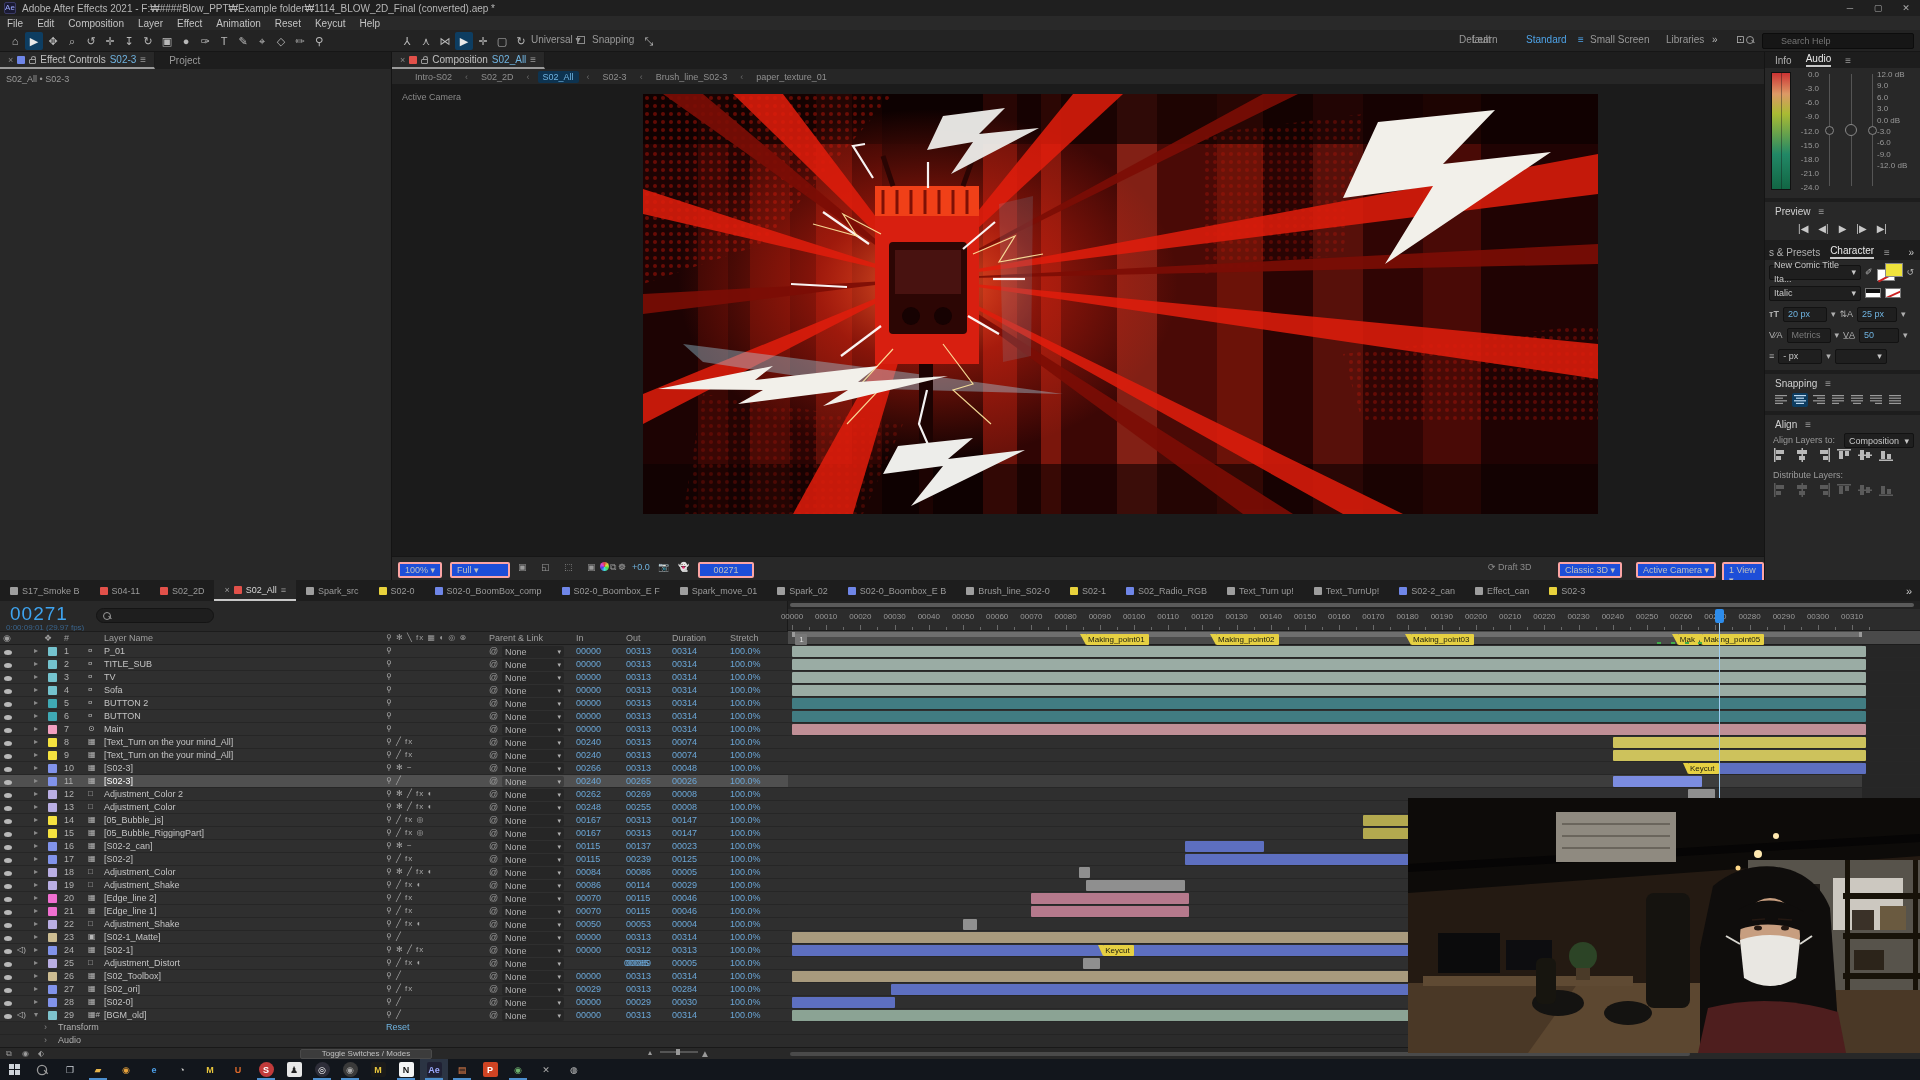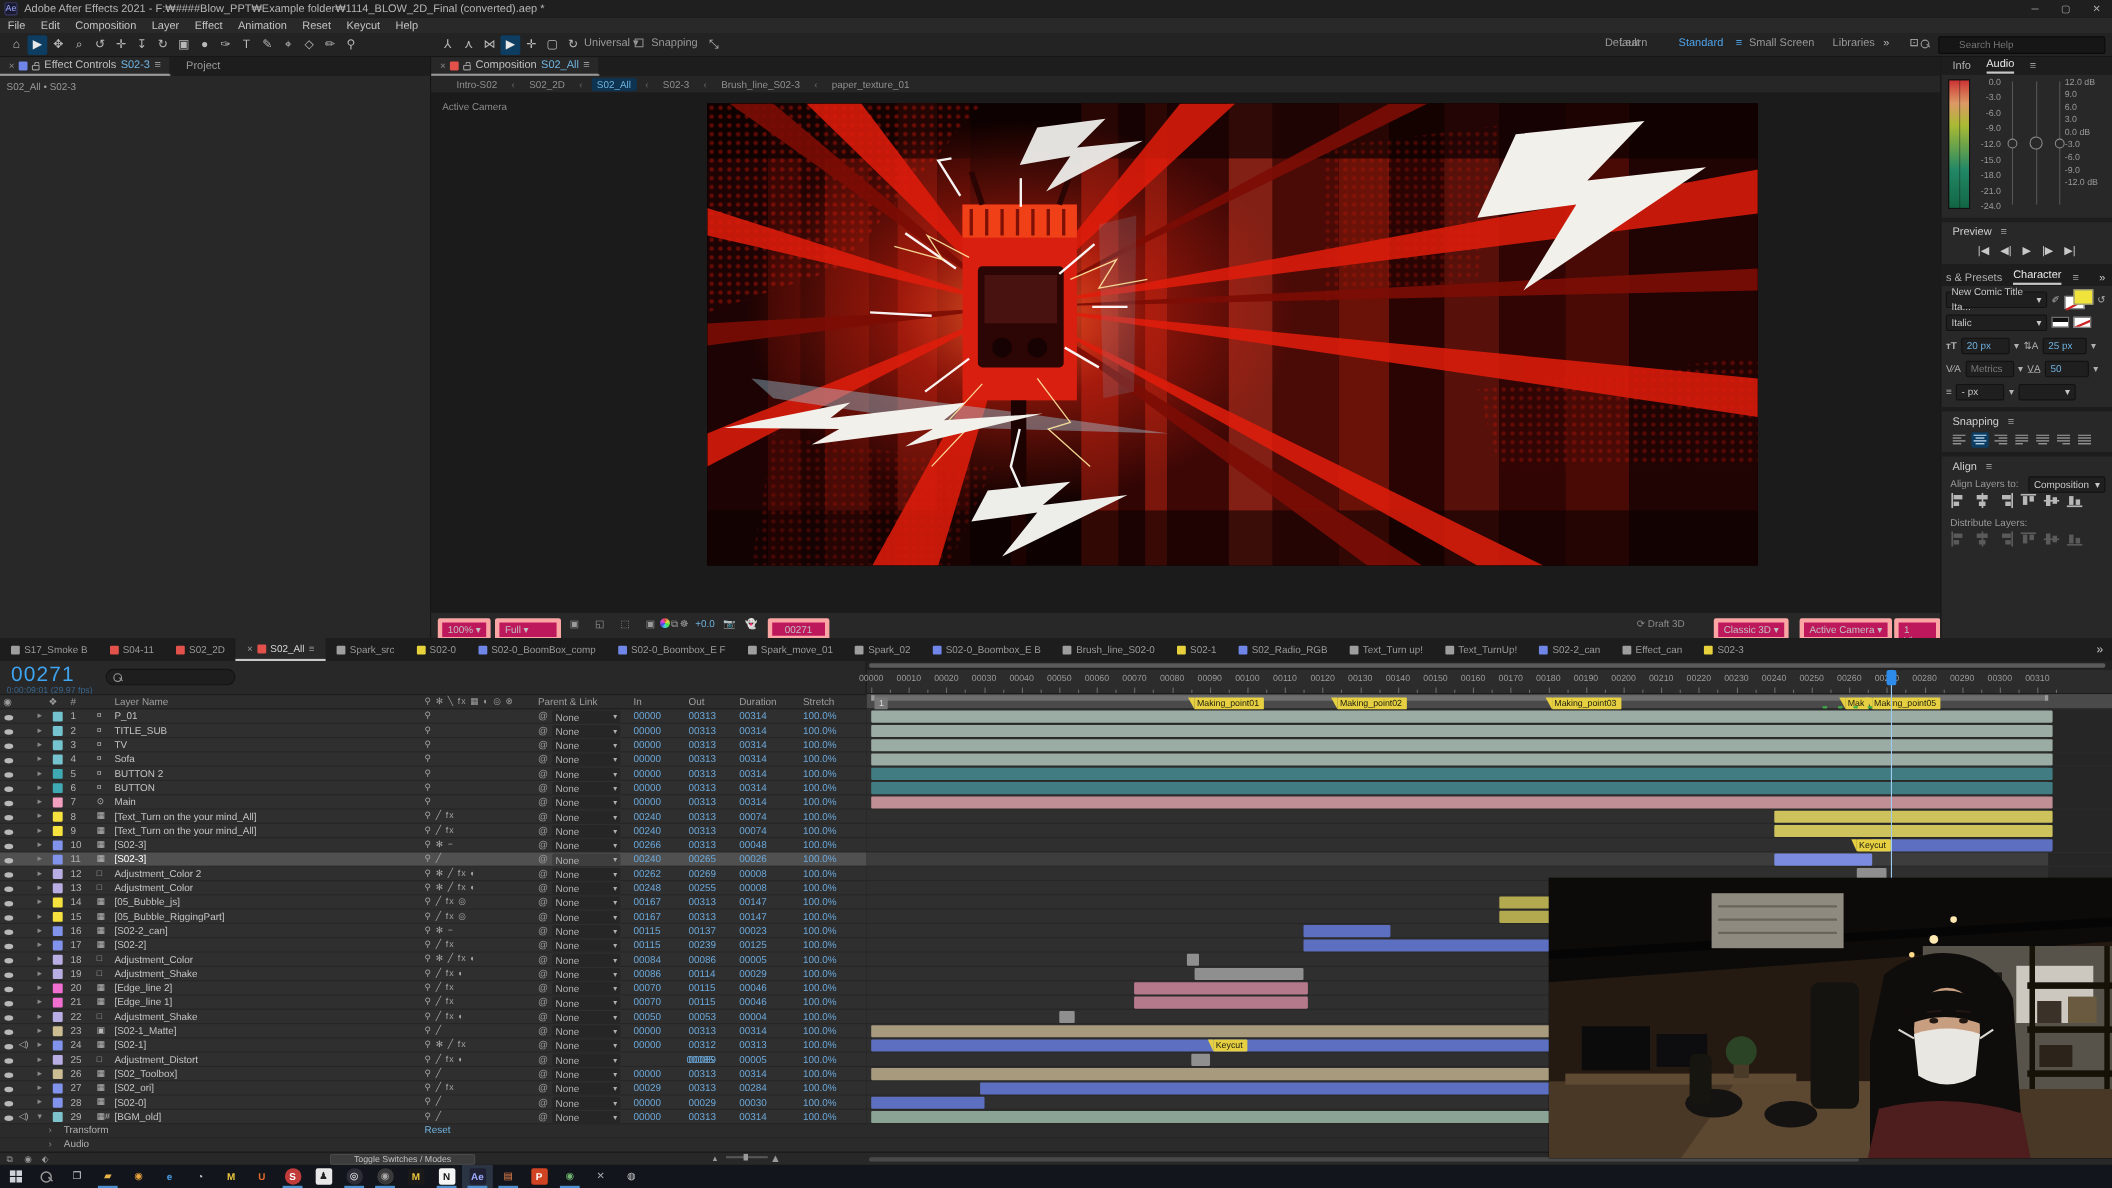--- a/index.html
+++ b/index.html
@@ -35,21 +35,21 @@
 #center-panel{position:absolute;left:392px;top:0;width:1372px;height:528px;background:#232323}
 #crumbs{position:absolute;left:0;top:17px;width:100%;height:15px;background:#262626;display:flex;align-items:center;font-size:9px;color:#8f8f8f;padding-left:18px;gap:8px}
 .crumb{padding:1px 5px;border-radius:2px}
 .crumb.active{background:#0d3350;color:#6fb3e0}
 .crumb-sep{color:#6a6a6a}
 #viewer{position:absolute;left:0;top:32px;width:100%;height:472px;background:#1b1b1b;overflow:hidden}
 #viewer-label{position:absolute;left:10px;top:8px;font-size:9px;color:#8a8a8a;z-index:3}
 #art{position:absolute;left:251px;top:10px;width:955px;height:420px;background:#000}
 #comp-bottombar{position:absolute;left:0;bottom:0;width:100%;height:24px;background:#282828;border-top:1px solid #161616;font-size:9px;color:#b0b0b0}
 .cbb{position:absolute;top:5px}
-.selbox{background:#be185d;border:4px solid #fca5a5;border-radius:2px;padding:1px 5px;color:#c0c0c0}
+.selbox{background:#1d4ed8;border:2px solid #fca5a5;border-radius:2px;padding:1px 5px;color:#c0c0c0}
 #right-panel{position:absolute;left:1764px;top:0;width:156px;height:528px;background:#282828;border-left:1px solid #141414;font-size:9px}
 .rp-tabs{display:flex;align-items:center;height:16px;background:#1d1d1d;padding-left:10px;gap:14px;color:#b0b0b0;font-size:10px}
 .rp-tab.active{color:#e8e8e8;border-bottom:2px solid #c8c8c8;padding-bottom:1px}
 .rp-sec-gap{height:4px;background:#1d1d1d}
 #audio-meter{position:relative;height:130px}
 #meter-bar{position:absolute;left:6px;top:4px;width:20px;height:118px;background:linear-gradient(#c33 0%,#d96 18%,#ab3 35%,#286 70%,#164 100%);border:1px solid #111}
 #meter-bar:after{content:'';position:absolute;left:9px;top:0;bottom:0;width:1px;background:#14141466}
 .scale{position:absolute;top:2px;display:flex;flex-direction:column;justify-content:space-between;height:122px;color:#9a9a9a;font-size:8px;text-align:right}
 #scaleL{left:32px;width:22px}
 #scaleR{left:112px;width:40px;text-align:left;height:100px}

